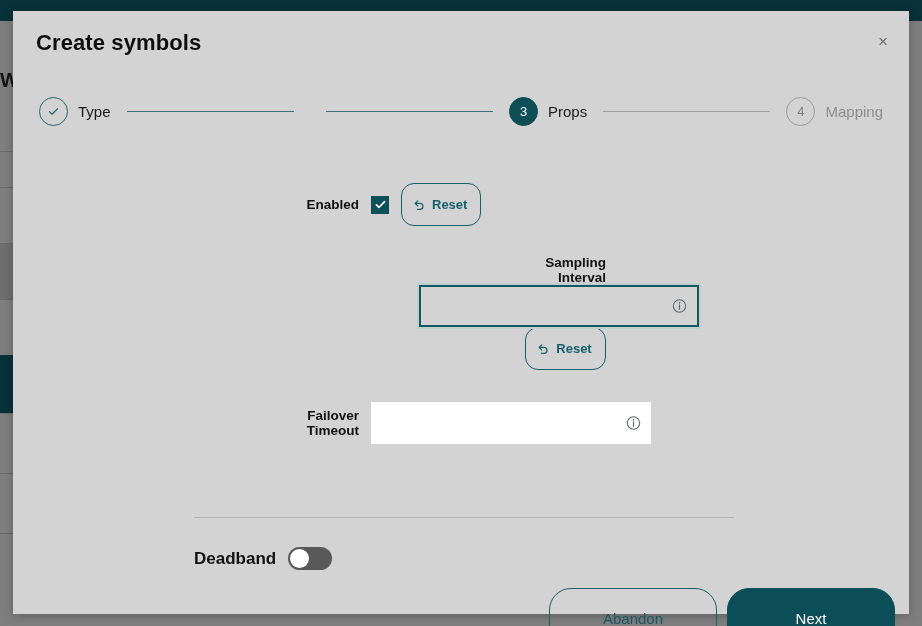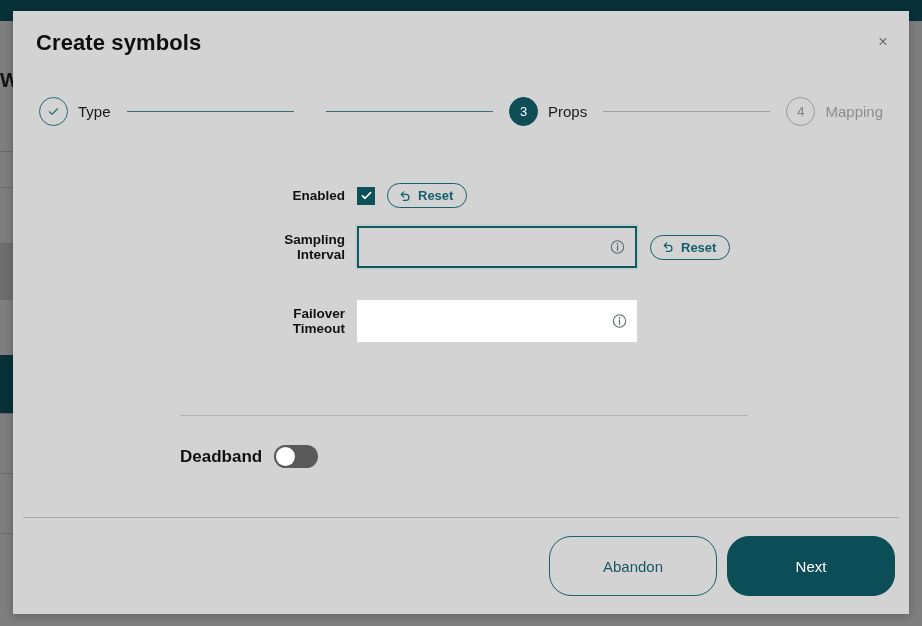--- a/index.html
+++ b/index.html
@@ -98,21 +98,21 @@
   .step-line {
     flex: 1 1 auto; height: 1px; background: #3d6f77;
     margin: 0 16px;
   }
   .step-line.muted { background: #9f9f9f; }
 
   
   .modal-body {
     flex: 1 1 auto;
     position: relative;
-    padding: 0 30px;
+    padding: 0 44px;
   }
 
   .field-row {
     display: flex; align-items: center;
     margin-left: 196px;
   }
   .field-label {
     width: 118px; text-align: right;
     font-size: 13.5px; font-weight: bold; color: #111111;
     padding-right: 12px;
@@ -124,21 +124,21 @@
     width: 18px; height: 18px;
     background: #0c5059;
     display: flex; align-items: center; justify-content: center;
     flex: 0 0 auto; cursor: pointer;
   }
   .checkbox svg { display: block; }
 
   
   .reset-btn {
     display: inline-flex; align-items: center; gap: 6px;
-    height: 25px; padding: 0 13px 0 10px;
+    height: 43px; padding: 0 13px 0 10px;
     border: 1.3px solid #14606b; border-radius: 13px;
     background: transparent; color: #14606b;
     font-size: 13px; font-weight: bold; cursor: pointer;
     font-family: "Liberation Sans", sans-serif;
     flex: 0 0 auto;
   }
   .reset-btn svg { display: block; }
 
   
   .text-input-wrap {
@@ -282,21 +282,21 @@
         <span>
           <svg width="14" height="14" viewBox="0 0 16 16" aria-hidden="true">
             <path d="M4.4 6.2 H9.1 a3.4 3.4 0 0 1 0 6.8 H6.2" fill="none" stroke="#14606b" stroke-width="1.4" stroke-linecap="round"></path>
             <path d="M6.6 3.3 L3.6 6.2 L6.6 9.1" fill="none" stroke="#14606b" stroke-width="1.4" stroke-linecap="round" stroke-linejoin="round"></path>
           </svg>
         </span>
         <span>Reset</span>
       </button>
     </div>
 
-    <div class="field-row" style="margin-top:18px;">
+    <div class="field-row" style="margin-top:29px;flex-direction:column;">
       <div class="field-label">Sampling Interval</div>
       <div class="text-input-wrap focused">
         <span class="info-icon">
           <svg width="15" height="15" viewBox="0 0 16 16" aria-hidden="true">
             <circle cx="8" cy="8" r="6.6" fill="none" stroke="#5b6b6b" stroke-width="1.15"></circle>
             <circle cx="8" cy="4.7" r="0.85" fill="#5b6b6b"></circle>
             <path d="M8 6.9 V11.5" stroke="#5b6b6b" stroke-width="1.3" stroke-linecap="round"></path>
           </svg>
         </span>
       </div>

